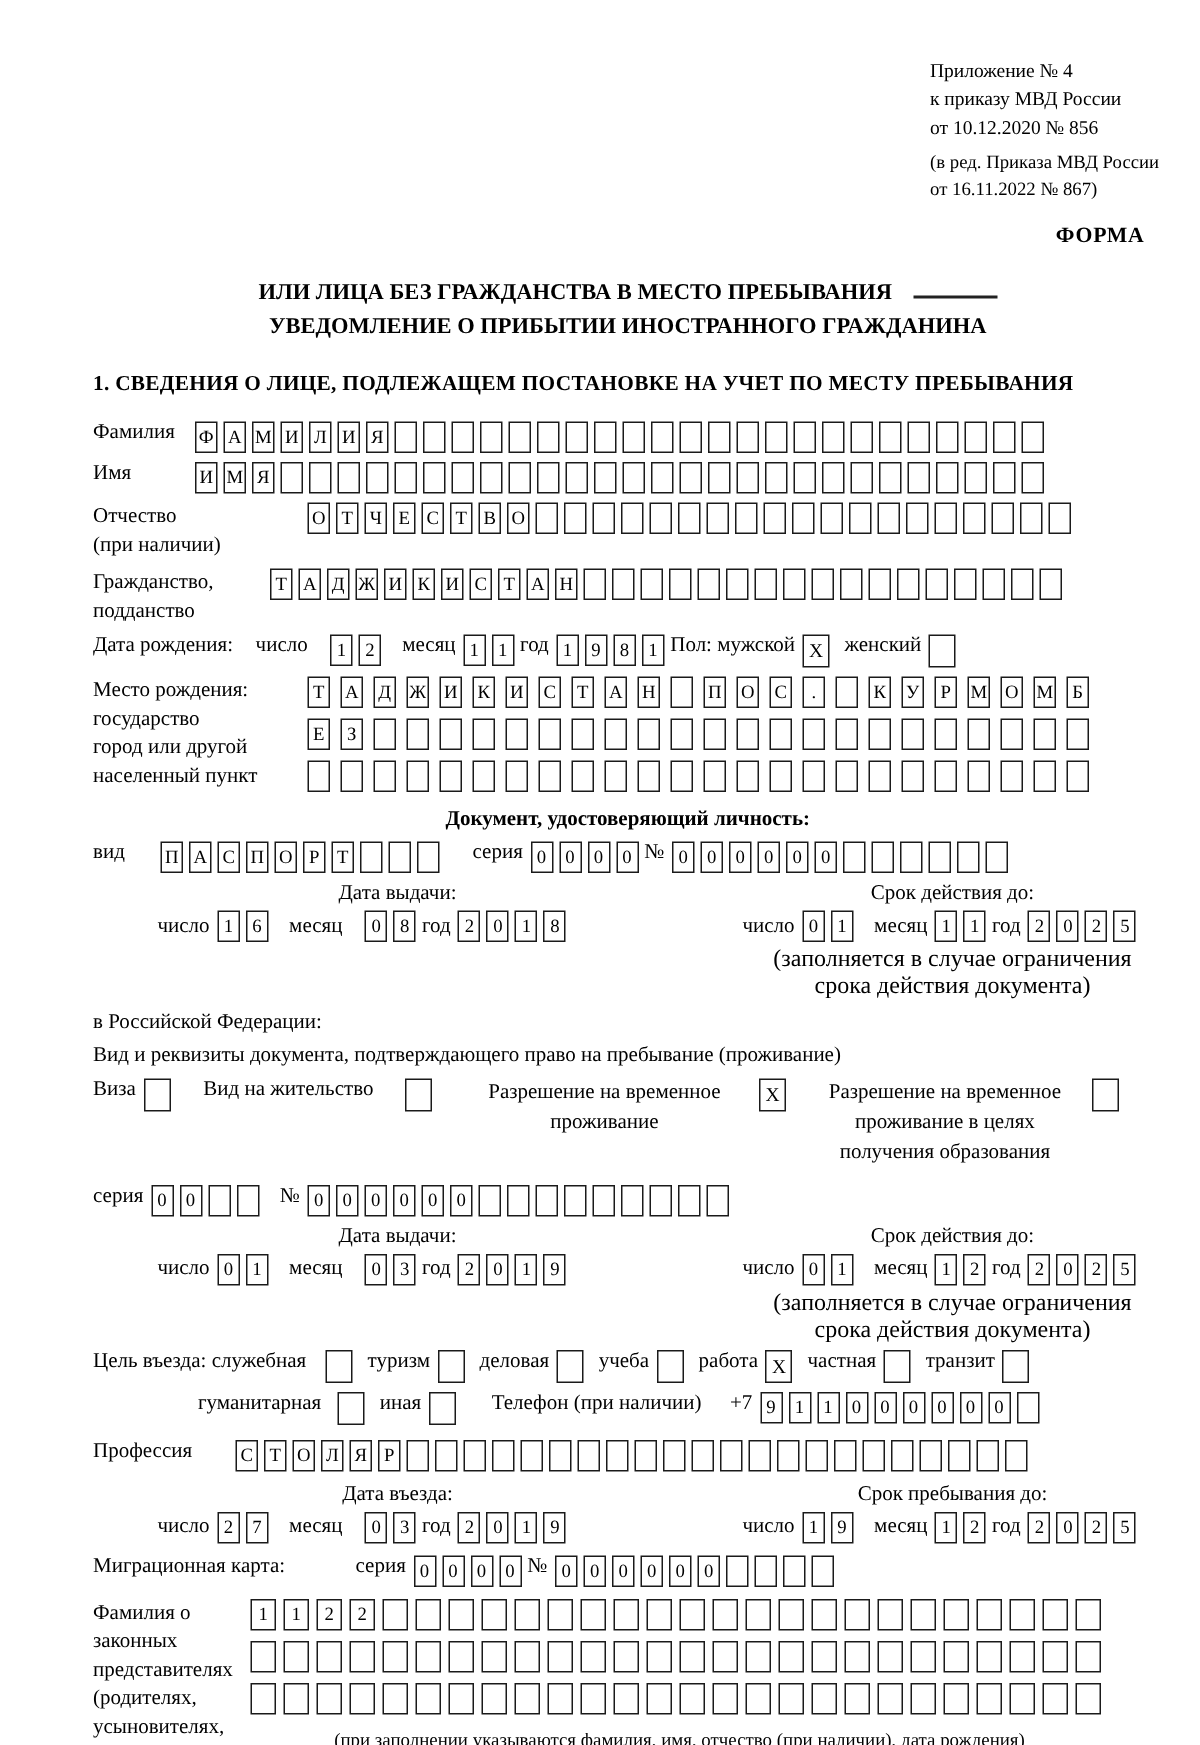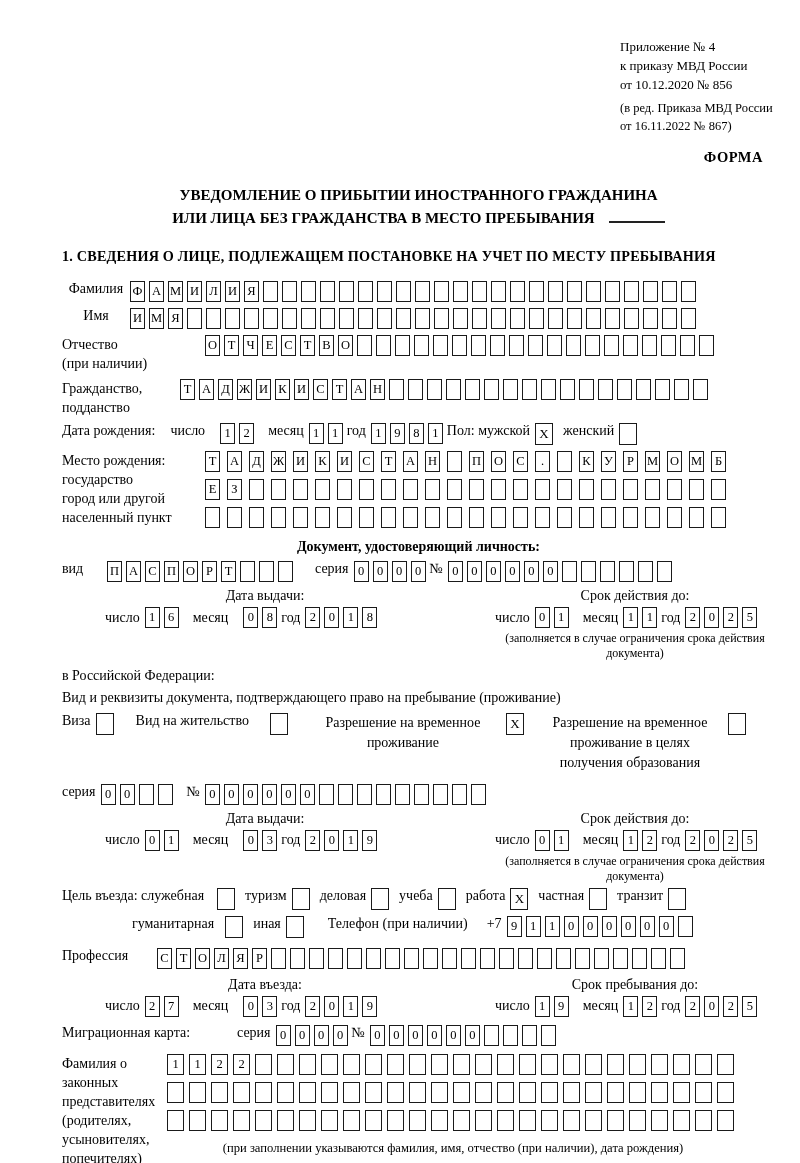--- a/index.html
+++ b/index.html
@@ -6,21 +6,21 @@
   body{width:800px;font-family:"Liberation Serif","DejaVu Serif",serif;font-size:14px;}
   .page{width:800px;min-height:1163px;box-sizing:border-box;padding:38px 25px 20px 62px;}
   .ref{margin-left:558px;font-size:13px;line-height:1.45;}
   .ref .small{margin-top:4px;font-size:12.5px;}
   .forma{text-align:right;font-weight:bold;font-size:14.5px;padding-right:12px;margin-top:14px;letter-spacing:.5px;}
   .title{text-align:center;font-weight:bold;font-size:15px;line-height:1.55;margin-top:18px;}
   .blank{display:inline-block;width:56px;border-bottom:2px solid #222;height:12px;margin-left:14px;}
   .sec-heading{font-weight:bold;font-size:14.2px;margin-top:18px;margin-bottom:16px;letter-spacing:.2px;}
   .row{display:flex;align-items:flex-start;margin-bottom:6px;white-space:nowrap;}
   .lbl{flex:none;}
-  .w68{width:68px;text-align:center;}
+  .w68{width:68px;}
   .w143{width:143px;}
   .w118{width:118px;}
   .w95{width:95px;}
   .w105{width:105px;}
   .stack div{line-height:19px;}
   .cells{display:flex;flex:none;}
   .cell{display:inline-flex;flex:none;width:13px;height:19px;border:1.6px solid #1a1a1a;margin-right:4px;
         align-items:center;justify-content:center;font-size:12.5px;}
   .g7 .cell{margin-right:7px;}
   .g26 .cell{width:15px;margin-right:5px;}
@@ -29,21 +29,21 @@
   .inlbl{margin-right:5px;}
   .gap{margin-left:10px;}
   .gap2{margin-left:18px;}
   .stackcells > .cells{margin-bottom:7px;}
   .center-head{text-align:center;font-weight:bold;margin:4px 0 6px 0;}
   .date-block{display:flex;margin-bottom:4px;}
   .dcol-l{width:390px;flex:none;margin-left:43px;}
   .dcol-r{flex:1;}
   .dhdr{text-align:center;margin-bottom:3px;}
   .dline{display:flex;align-items:center;white-space:nowrap;}
-  .note{font-size:12px;text-align:center;margin-top:3px;white-space:normal;}
+  .note{font-size:16px;text-align:center;margin-top:3px;white-space:normal;}
   .intro{line-height:1.55;margin-bottom:4px;}
   .visa-row{align-items:flex-start;margin-top:2px;margin-bottom:10px;}
   .center-lbl{text-align:center;line-height:1.45;white-space:normal;}
   .caption{margin-top:10px;font-size:12.6px;}
   .mb8{margin-bottom:8px;}
 </style>
 </head>
 <body>
 
 <div class="page">
@@ -54,24 +54,24 @@
     <div>от 10.12.2020 № 856</div>
     <div class="small">
       <div>(в ред. Приказа МВД России</div>
       <div>от 16.11.2022 № 867)</div>
     </div>
   </div>
 
   <div class="forma">ФОРМА</div>
 
   <div class="title">
-    <div>УВЕДОМЛЕНИЕ О ПРИБЫТИИ ИНОСТРАННОГО ГРАЖДАНИНА</div>
     <div>
       <span>ИЛИ ЛИЦА БЕЗ ГРАЖДАНСТВА В МЕСТО ПРЕБЫВАНИЯ</span><span class="blank"></span>
     </div>
+    <div>УВЕДОМЛЕНИЕ О ПРИБЫТИИ ИНОСТРАННОГО ГРАЖДАНИНА</div>
   </div>
 
   <div class="sec-heading">1. СВЕДЕНИЯ О ЛИЦЕ, ПОДЛЕЖАЩЕМ ПОСТАНОВКЕ НА УЧЕТ ПО МЕСТУ ПРЕБЫВАНИЯ</div>
 
   <div class="row">
     <span class="lbl w68">Фамилия</span>
     <span class="cells">
         <span class="cell">Ф</span>
         <span class="cell">А</span>
         <span class="cell">М</span>

